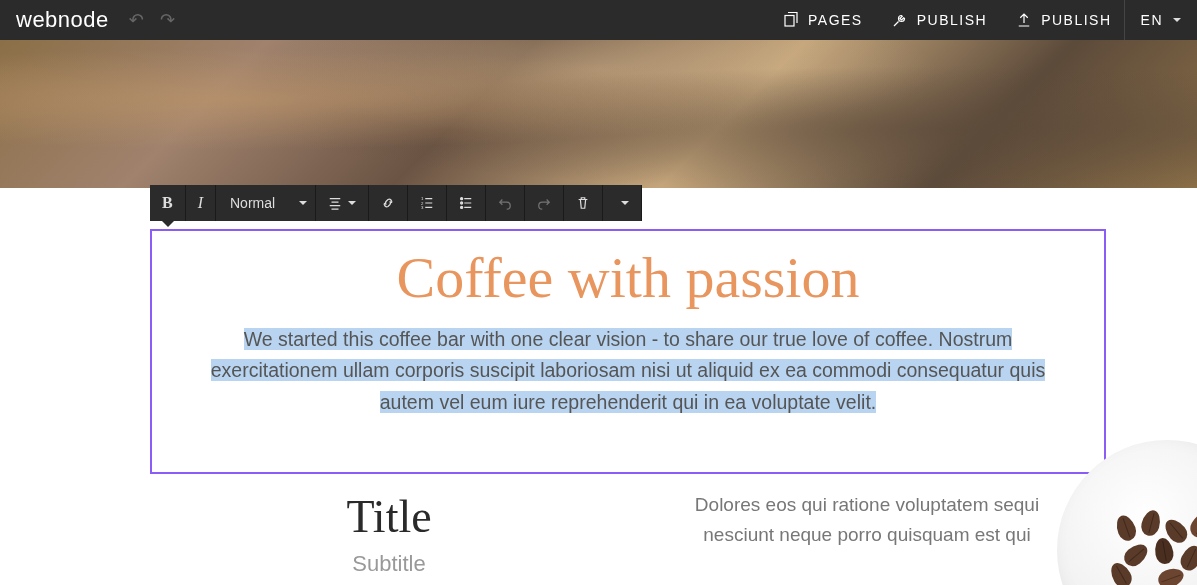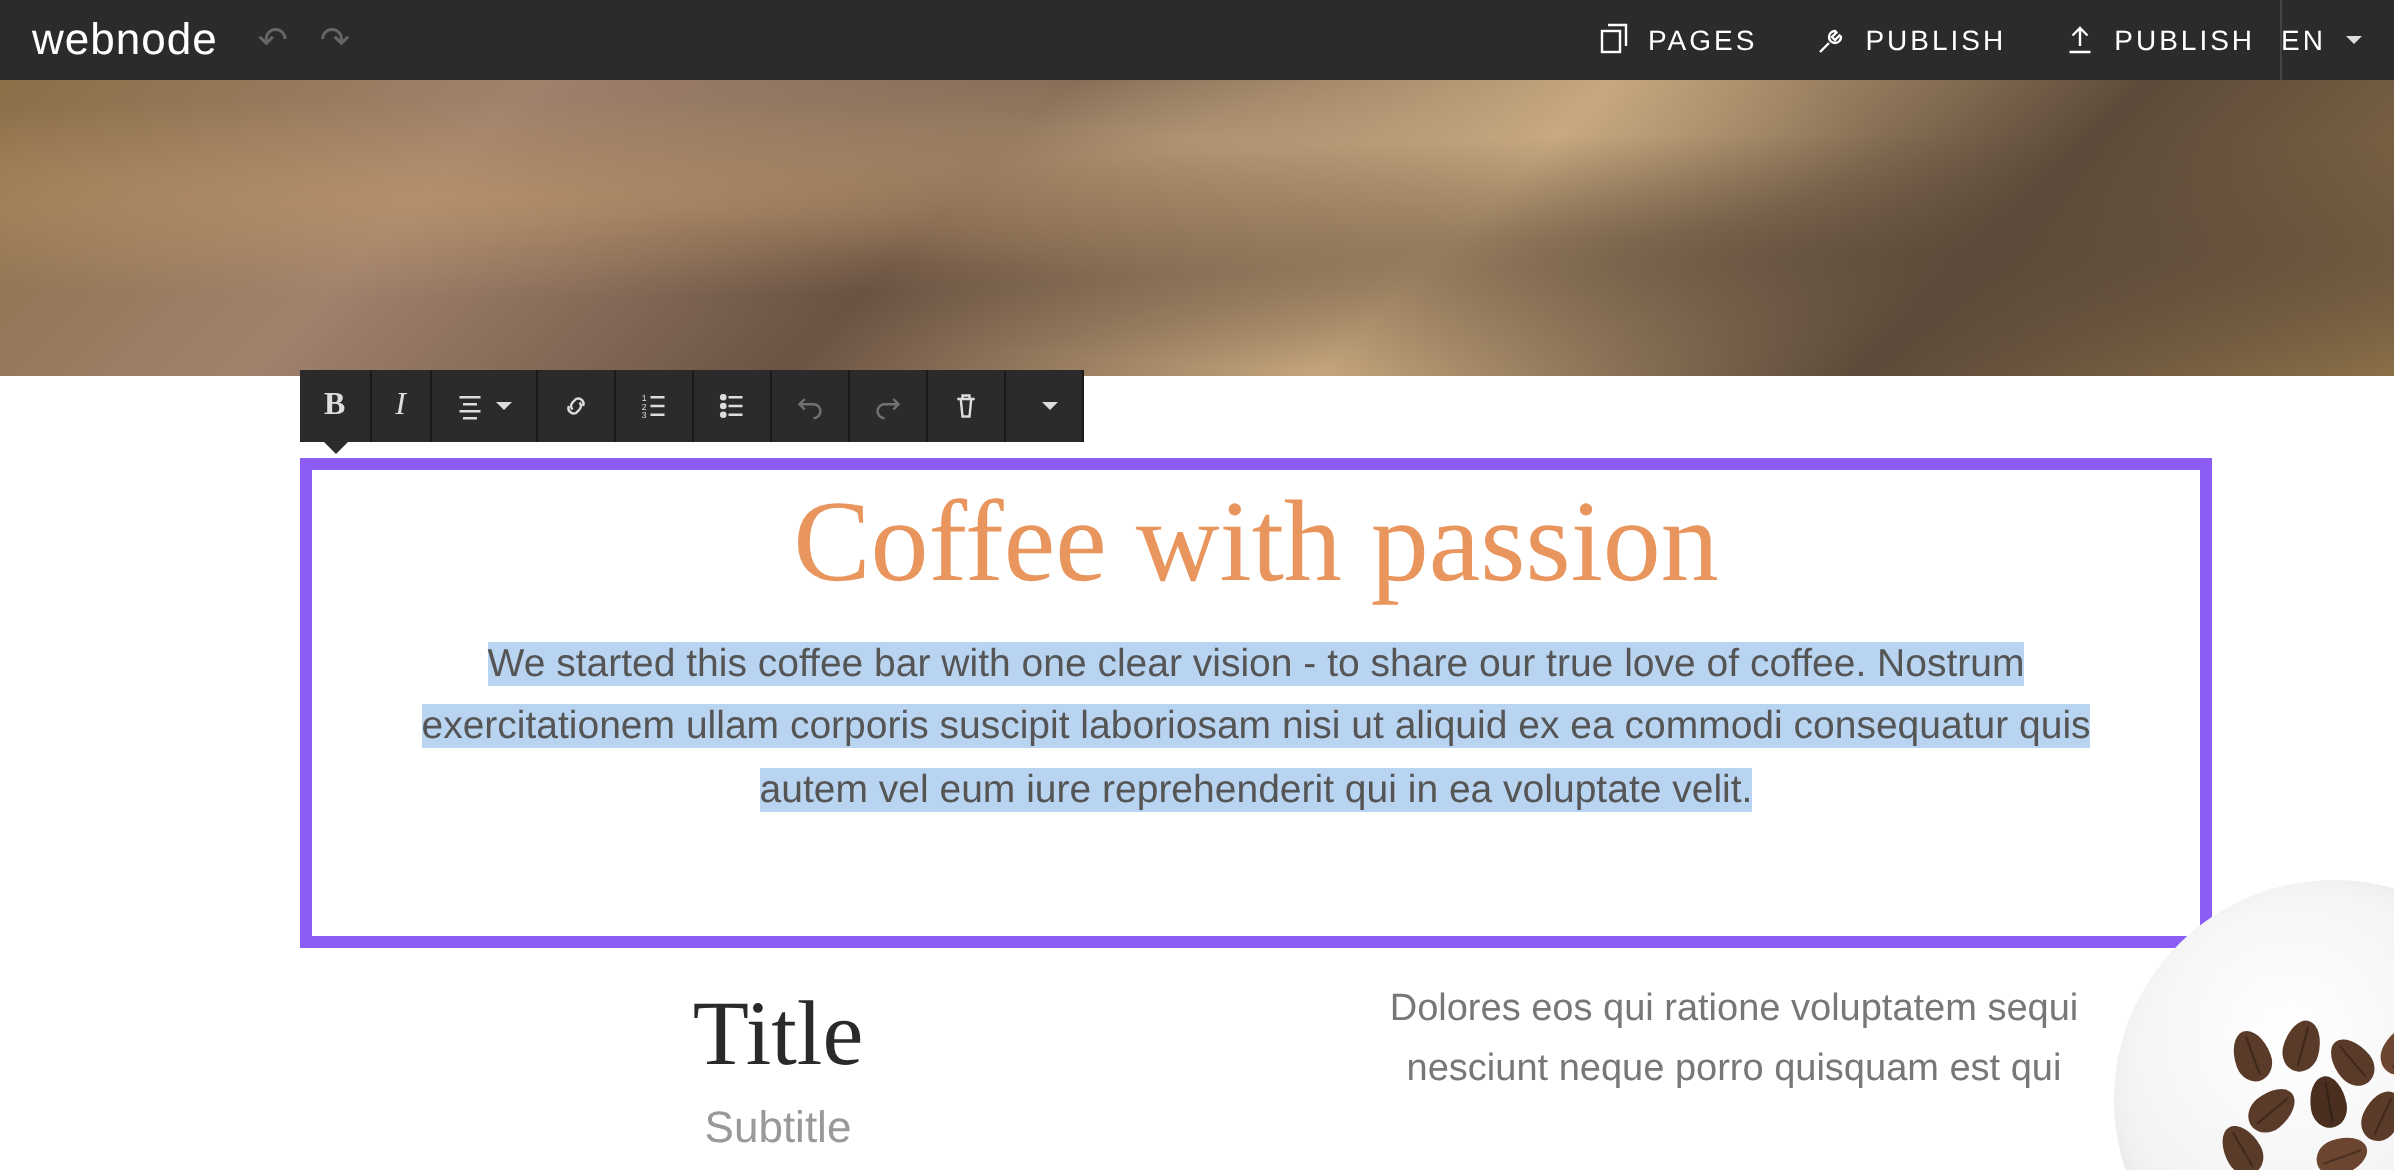--- a/index.html
+++ b/index.html
@@ -8,40 +8,40 @@
 
 .topbar { background: #2b2b2b; height: 40px; display: flex; align-items: center; color: #fff; padding: 0 16px; position: relative; z-index: 10; }
 .logo { font-size: 22px; font-weight: 300; letter-spacing: 0.5px; margin-right: 20px; text-align: center; }
 .history-btns { display: flex; gap: 16px; }
 .history-btns span { color: #666; font-size: 18px; cursor: pointer; }
 .spacer { flex: 1; }
 .topnav { display: flex; align-items: center; gap: 28px; }
 .topnav-item { display: flex; align-items: center; gap: 8px; font-size: 14px; letter-spacing: 1.5px; cursor: pointer; }
 .topnav-item svg { width: 18px; height: 18px; }
 .divider-v { width: 1px; height: 40px; background: #444; margin-left: 12px; }
-.lang { display: flex; align-items: center; gap: 4px; font-size: 14px; letter-spacing: 1.5px; cursor: pointer; }
+.lang { display: flex; align-items: center; gap: 4px; font-size: 14px; letter-spacing: 1.5px; cursor: pointer; padding-left: 16px; }
 
 
 .hero { height: 148px; background: linear-gradient(135deg, #8b6f47 0%, #a0826d 20%, #6b5444 40%, #c4a57b 60%, #5c4a3a 80%, #8b6f47 100%); position: relative; overflow: hidden; }
 .hero::before { content:''; position:absolute; inset:0; background: radial-gradient(ellipse at 20% 40%, rgba(194,153,107,0.6), transparent 40%), radial-gradient(ellipse at 80% 60%, rgba(92,74,58,0.7), transparent 50%), radial-gradient(ellipse at 50% 20%, rgba(212,183,143,0.5), transparent 40%); }
 
 
 .ed-toolbar { position: absolute; left: 150px; top: 185px; background: #2b2b2b; height: 36px; display: flex; align-items: stretch; z-index: 5; }
 .ed-toolbar::after { content:''; position:absolute; left:12px; bottom:-6px; width:0; height:0; border-left:6px solid transparent; border-right:6px solid transparent; border-top:6px solid #2b2b2b; }
 .ed-btn { display:flex; align-items:center; justify-content:center; padding: 0 12px; color:#ddd; cursor:pointer; font-size:14px; border-right: 1px solid #1a1a1a; }
 .ed-btn.wider { padding: 0 8px 0 14px; min-width:100px; justify-content:space-between; }
 .ed-btn svg { width:14px; height:14px; }
 .caret { width:0; height:0; border-left:4px solid transparent; border-right:4px solid transparent; border-top:4px solid #ddd; margin-left:6px; }
 .ed-btn.disabled { color:#666; }
 .ed-btn.disabled svg { opacity:0.4; }
 .bold { font-family: Georgia, serif; font-weight: bold; font-size: 16px; }
 .italic { font-family: Georgia, serif; font-style: italic; font-size: 16px; }
 
 
-.content-frame { position: absolute; left: 150px; top: 229px; width: 956px; height: 245px; border: 6px solid #8b5cf6; background: #fff; padding: 0 30px 0; text-align: center; }
+.content-frame { position: absolute; left: 150px; top: 229px; width: 956px; height: 245px; border: 2px solid #8b5cf6; background: #fff; padding: 11px 30px 0; text-align: center; }
 .title-script { font-family: 'Brush Script MT', cursive; font-size: 58px; color: #e8955e; font-weight: 500; line-height: 1.1; margin-top: 4px; }
 .body-text { font-size: 19.5px; color: #555; line-height: 1.62; margin-top: 14px; }
 .body-text span.sel { background: #b9d4f0; }
 
 
 .below { position: absolute; left: 150px; top: 480px; width: 956px; display: flex; }
 .col { width: 50%; text-align: center; padding: 10px 30px; }
 .script-title { font-family: 'Brush Script MT', cursive; font-size: 46px; color: #2a2a2a; }
 .subtitle { font-size: 22px; color: #999; margin-top: 8px; font-weight: 300; }
 .col-text { font-size: 19px; color: #777; line-height: 1.6; }
@@ -103,20 +103,24 @@
 
 <div class="hero"></div>
 
 <div class="ed-toolbar">
   <div class="ed-btn">
       <span class="bold">B</span>
     </div>
   <div class="ed-btn">
       <span class="italic">I</span>
     </div>
+  <div class="ed-btn wider">
+    <span>Normal</span>
+    <span class="caret"></span>
+  </div>
   <div class="ed-btn">
     <svg viewBox="0 0 16 16" stroke="#ddd" stroke-width="1.4">
         <path d="M2 3h12M4 7h8M2 11h12M4 15h8"></path>
       </svg>
     <span class="caret"></span>
   </div>
   <div class="ed-btn">
     <svg viewBox="0 0 16 16" fill="none" stroke="#ddd" stroke-width="1.4">
         <path d="M6 10a3 3 0 0 1 0-4l2-2a3 3 0 0 1 4 4M10 6a3 3 0 0 1 0 4l-2 2a3 3 0 0 1-4-4"></path>
       </svg>

